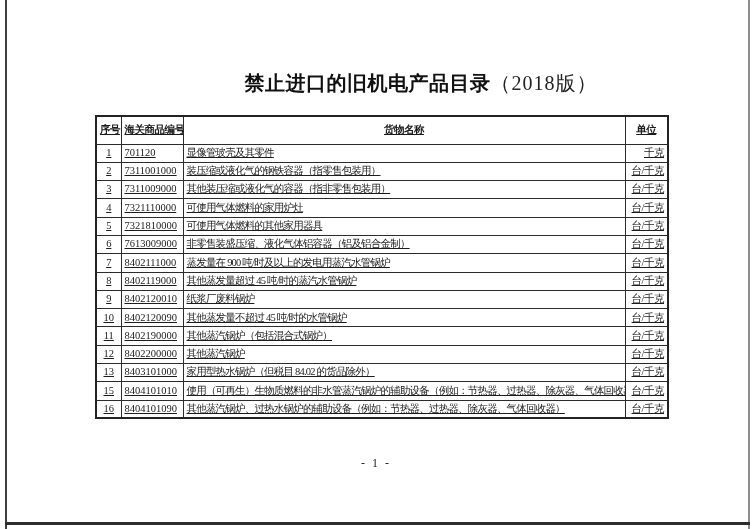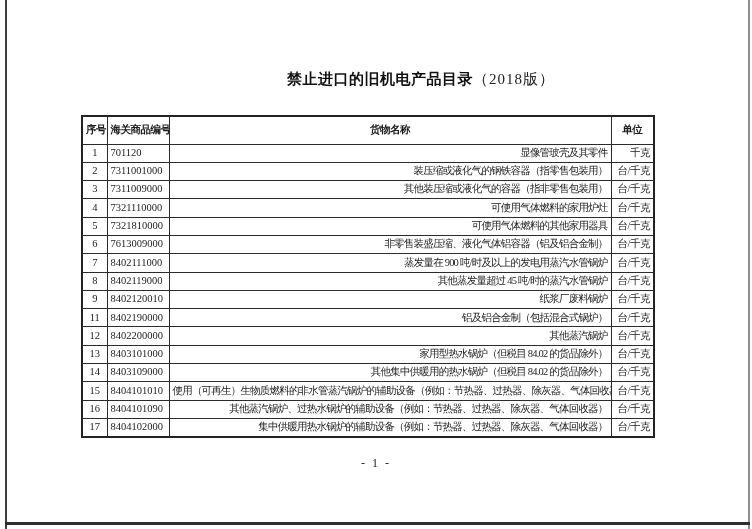--- a/index.html
+++ b/index.html
@@ -10,40 +10,41 @@
   }
   
   .edge-left{position:absolute;left:5px;top:0;width:2px;height:529px;background:#3f3f3f;}
   .edge-right{position:absolute;left:748px;top:0;width:2px;height:529px;background:#8f8f8f;}
   .edge-bottom{position:absolute;left:5px;top:522px;width:745px;height:3px;background:#2e2e2e;}
 
   .doc-title{
     position:absolute;top:70px;left:0;width:752px;text-align:center;
     white-space:nowrap;transform:translateX(45px);
   }
-  .doc-title .main{font-size:15px;font-weight:bold;letter-spacing:0.5px;color:#111;}
-  .doc-title .suffix{font-size:15px;font-weight:normal;color:#222;letter-spacing:1px;}
+  .doc-title .main{font-size:20px;font-weight:bold;letter-spacing:0.5px;color:#111;}
+  .doc-title .suffix{font-size:20px;font-weight:normal;color:#222;letter-spacing:1px;}
 
   table.catalog{
-    position:absolute;left:81px;top:115px;width:572px;
+    position:absolute;left:95px;top:115px;width:572px;
     border-collapse:collapse;table-layout:fixed;
     border:2px solid #232323;
+    text-decoration:underline;
   }
   .catalog th,.catalog td{
     border:1px solid #2b2b2b;
     padding:0 3px;
     overflow:hidden;white-space:nowrap;
     font-size:10.5px;line-height:1;
   }
   .catalog thead tr{height:28px;}
   .catalog tbody tr{height:18.3px;}
   .catalog th{font-weight:bold;text-align:center;letter-spacing:-0.5px;}
   .col-no{width:25px;text-align:center;}
   .col-code{width:62px;text-align:left;letter-spacing:0;}
-  .col-name{width:441px;text-align:right;letter-spacing:-0.8px;}
+  .col-name{width:441px;text-align:left;letter-spacing:-0.8px;}
   .col-unit{width:43px;text-align:right;letter-spacing:-0.5px;}
 
   .page-footer{
     position:absolute;top:456px;left:0;width:752px;text-align:center;
     font-size:12px;letter-spacing:2px;color:#222;
   }
 </style>
 </head>
 <body>
 
@@ -119,57 +120,51 @@
         <td class="col-name">其他蒸发量超过 45 吨/时的蒸汽水管锅炉</td>
         <td class="col-unit">台/千克</td>
       </tr>
       <tr>
         <td class="col-no">9</td>
         <td class="col-code">8402120010</td>
         <td class="col-name">纸浆厂废料锅炉</td>
         <td class="col-unit">台/千克</td>
       </tr>
       <tr>
+        <td class="col-no">10</td>
+        <td class="col-code">8402120090</td>
+        <td class="col-name">其他蒸发量不超过 45 吨/时的水管锅炉</td>
+        <td class="col-unit">台/千克</td>
+      </tr>
+      <tr>
         <td class="col-no">11</td>
         <td class="col-code">8402190000</td>
-        <td class="col-name">铝及铝合金制（包括混合式锅炉）</td>
+        <td class="col-name">其他蒸汽锅炉（包括混合式锅炉）</td>
         <td class="col-unit">台/千克</td>
       </tr>
       <tr>
         <td class="col-no">12</td>
         <td class="col-code">8402200000</td>
         <td class="col-name">其他蒸汽锅炉</td>
         <td class="col-unit">台/千克</td>
       </tr>
       <tr>
         <td class="col-no">13</td>
         <td class="col-code">8403101000</td>
         <td class="col-name">家用型热水锅炉（但税目 84.02 的货品除外）</td>
         <td class="col-unit">台/千克</td>
       </tr>
       <tr>
-        <td class="col-no">14</td>
-        <td class="col-code">8403109000</td>
-        <td class="col-name">其他集中供暖用的热水锅炉（但税目 84.02 的货品除外）</td>
-        <td class="col-unit">台/千克</td>
-      </tr>
-      <tr>
         <td class="col-no">15</td>
         <td class="col-code">8404101010</td>
         <td class="col-name">使用（可再生）生物质燃料的非水管蒸汽锅炉的辅助设备（例如：节热器、过热器、除灰器、气体回收器）</td>
         <td class="col-unit">台/千克</td>
       </tr>
       <tr>
         <td class="col-no">16</td>
         <td class="col-code">8404101090</td>
         <td class="col-name">其他蒸汽锅炉、过热水锅炉的辅助设备（例如：节热器、过热器、除灰器、气体回收器）</td>
         <td class="col-unit">台/千克</td>
       </tr>
-      <tr>
-        <td class="col-no">17</td>
-        <td class="col-code">8404102000</td>
-        <td class="col-name">集中供暖用热水锅炉的辅助设备（例如：节热器、过热器、除灰器、气体回收器）</td>
-        <td class="col-unit">台/千克</td>
-      </tr>
     </tbody>
 </table>
 
 <div class="page-footer">- 1 -</div>
 
 </body></html>

